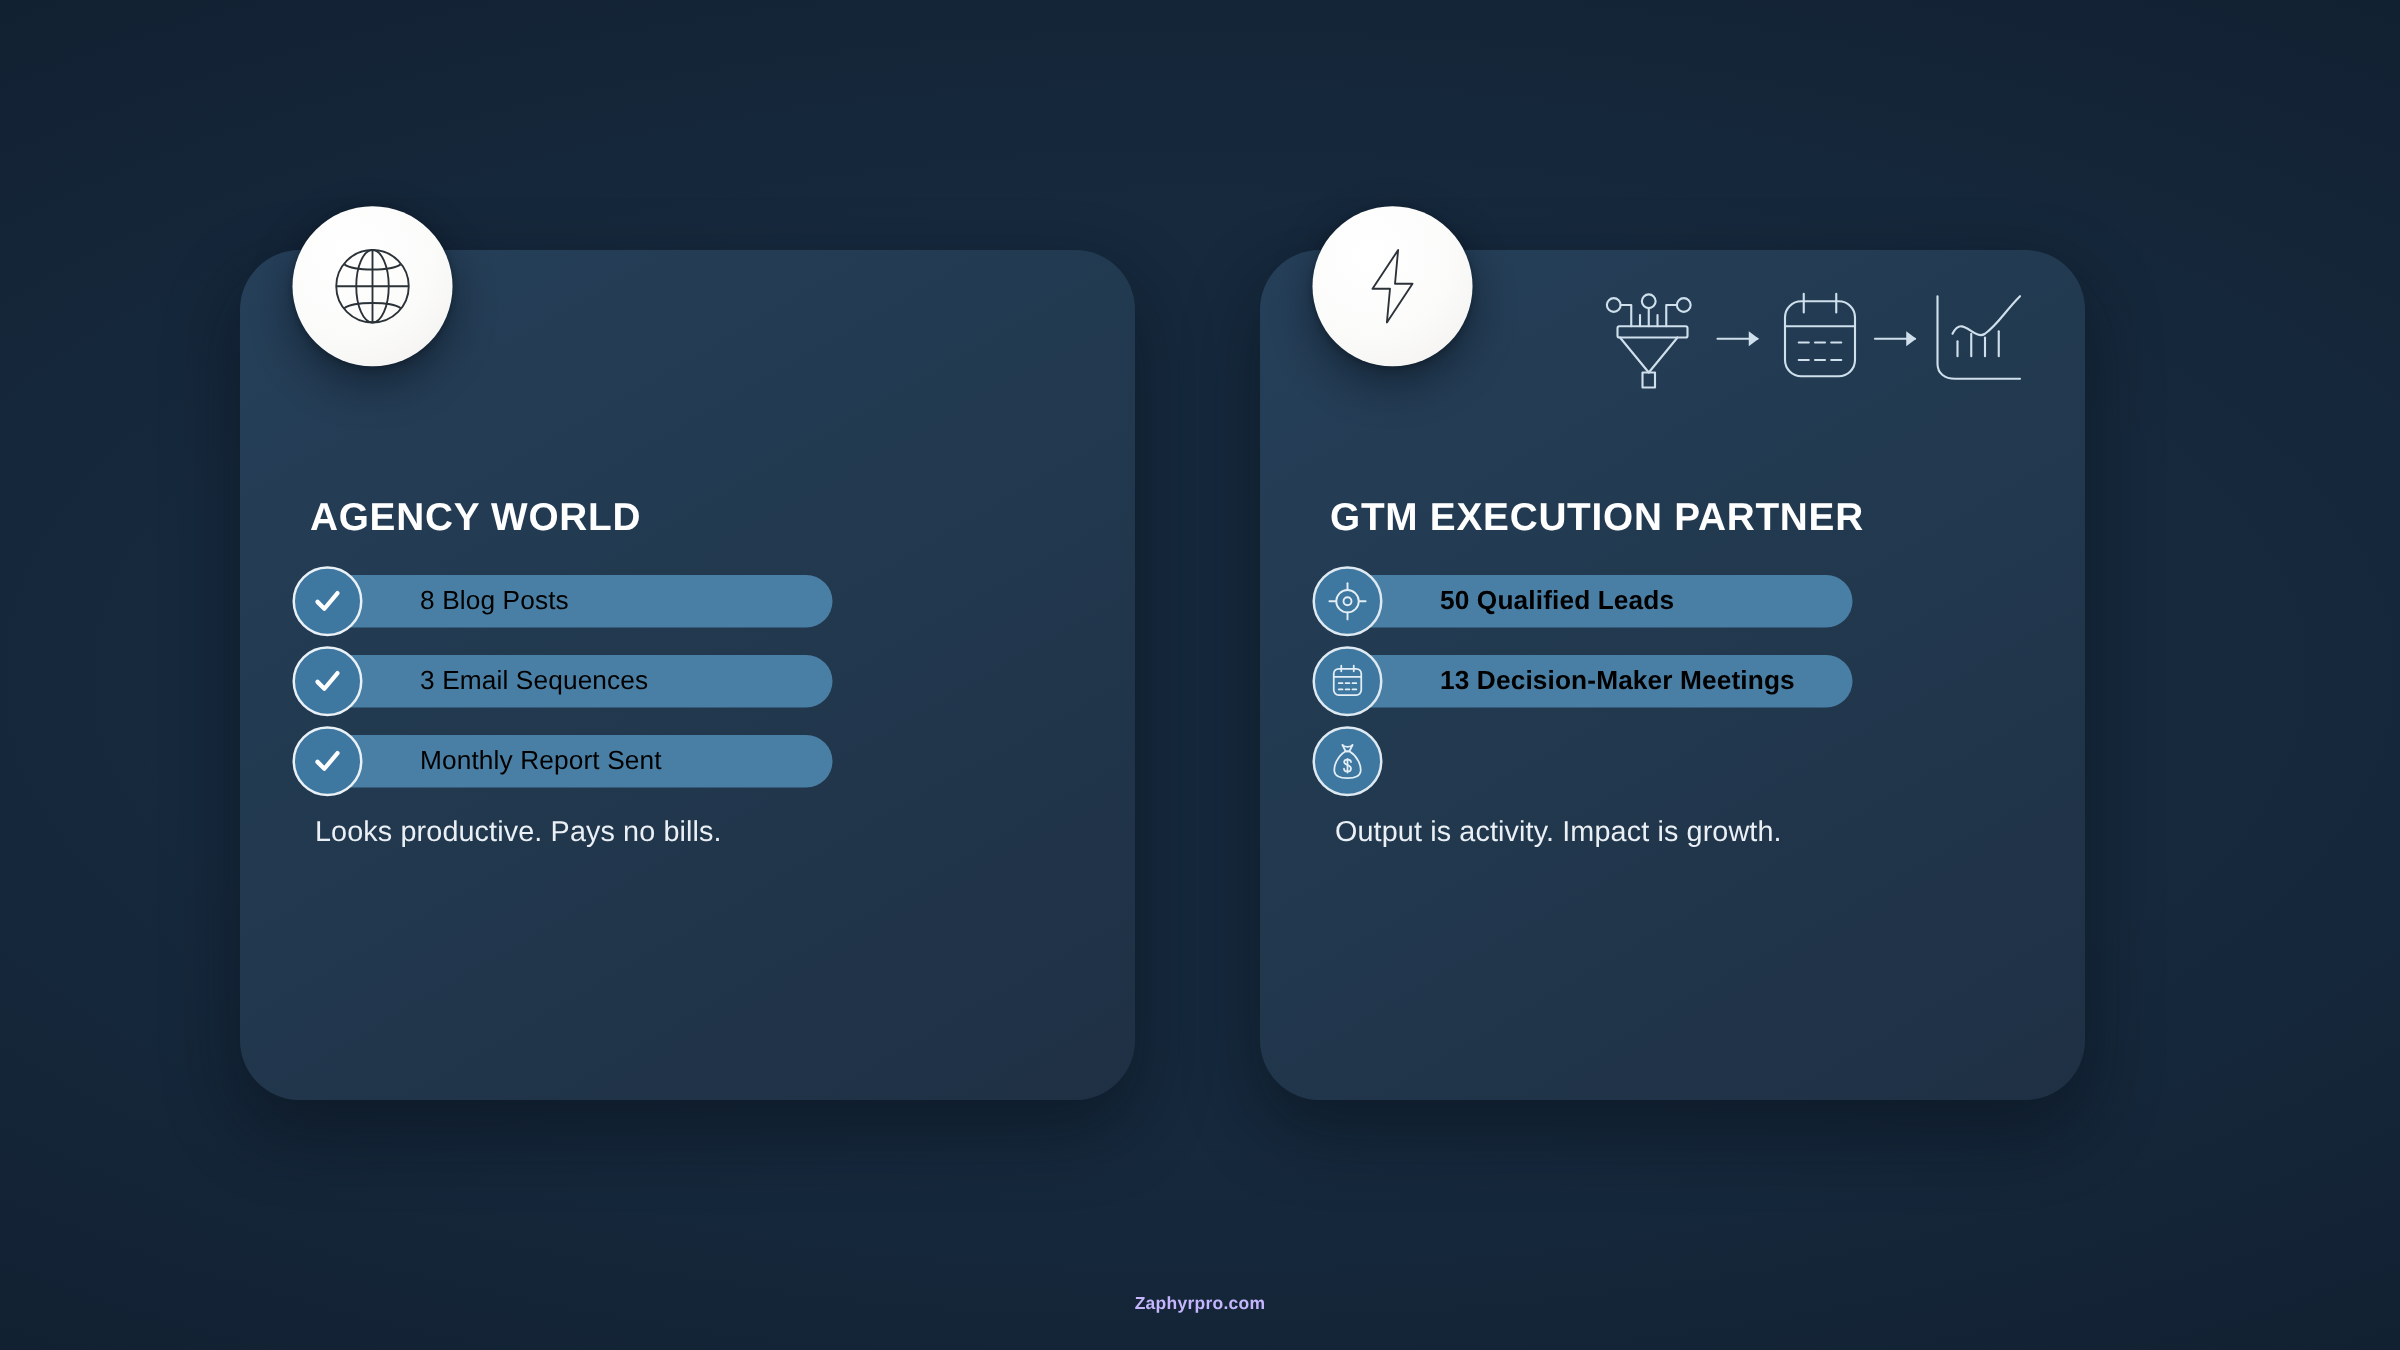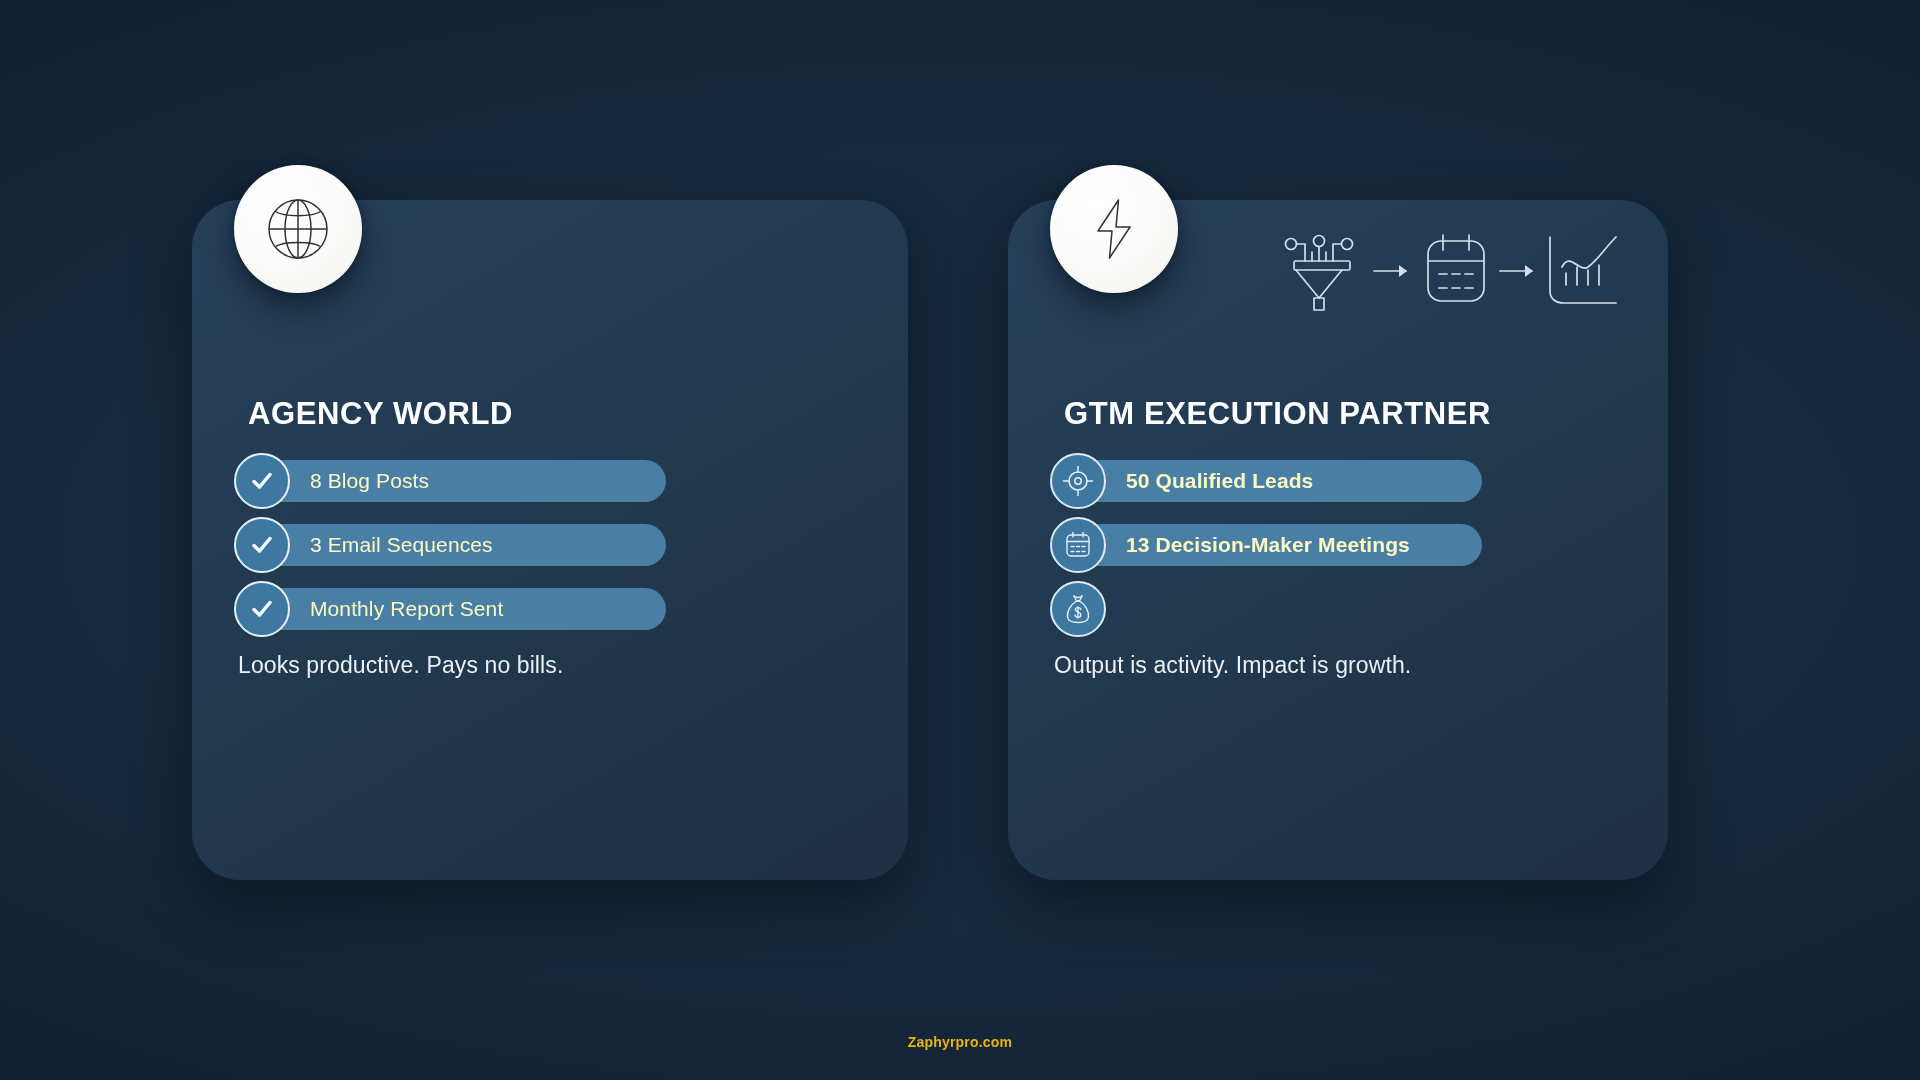--- a/index.html
+++ b/index.html
@@ -78,23 +78,23 @@
     left:20px;
     top:0;
     height:42px;
     background:#4a7fa5;
     border-radius:21px;
     display:flex; align-items:center;
   }
   #card-left  .pill-bar { width:412px; }
   #card-right .pill-bar { width:412px;font-weight:bold; }
   .pill-label {
-    margin-left:56px;
+    margin-left:82px;
     font-size:21px;
-    color:#fef9c3;
+    color:#000000;
     letter-spacing:0.1px;
     white-space:nowrap;
   }
   .pill-icon {
     position:absolute;
     left:0; top:-7px;
     width:56px; height:56px;
     border-radius:50%;
     display:flex; align-items:center; justify-content:center;
   }
@@ -103,35 +103,35 @@
     border:2px solid #e9f1f7;
   }
   .pill-icon.outline {
     background:#3e78a0;
     border:2px solid #dfe9f1;
   }
   .pill-icon svg { display:block; }
 
   .tagline {
     position:absolute;
-    left:46px;
+    left:60px;
     top:452px;
     font-size:23px;
     color:#eaf0f5;
     letter-spacing:0.1px;
   }
 
   #footer {
     position:absolute;
     left:0; right:0;
     top:1034px;
     text-align:center;
     font-size:14px;
     font-weight:700;
-    color:#eab308;
+    color:#c4b5fd;
     letter-spacing:0.2px;
   }
 </style>
 </head>
 <body>
 
 <div id="bg"></div>
 <div id="bgvig"></div>
 
 <div id="stage">

